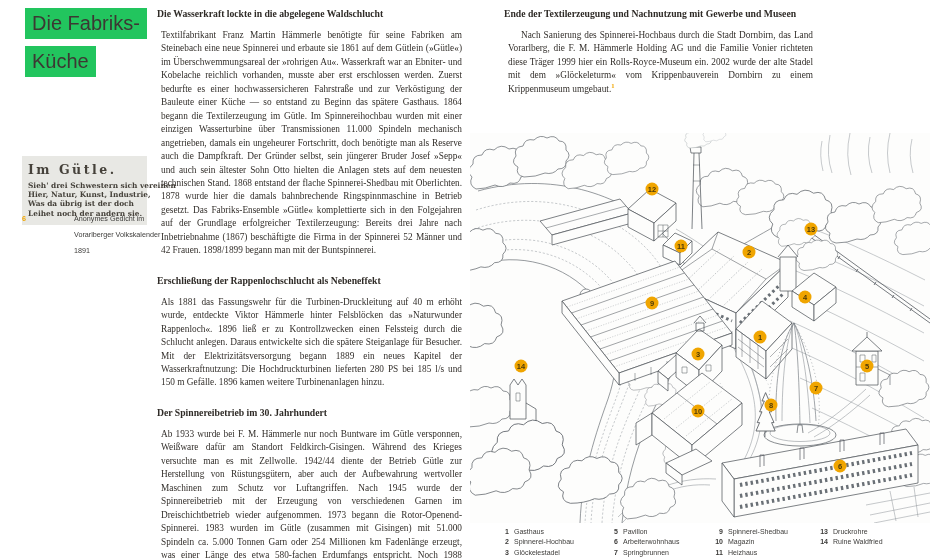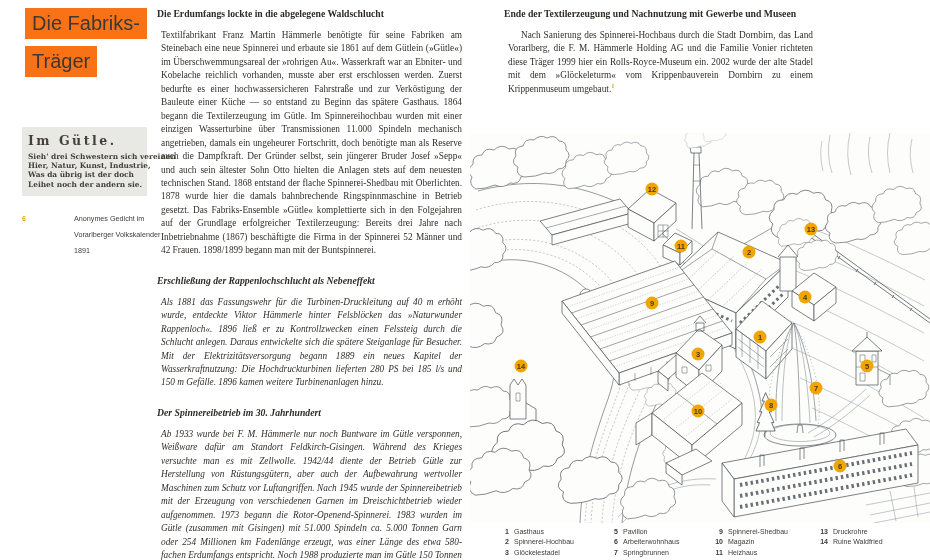--- a/index.html
+++ b/index.html
@@ -1,40 +1,40 @@
 <!DOCTYPE html>
 <html lang="de"><head>
 <meta charset="utf-8">
 <style>
   html,body{margin:0;padding:0;width:930px;height:560px;overflow:hidden;background:#ffffff;}
   .page{position:relative;width:930px;height:560px;background:#ffffff;
         font-family:"Liberation Serif",serif;color:#332f2b;}
 
   
   .title-block{position:absolute;left:25px;top:8px;}
-  .title-line{display:table;background:#f97316;color:#3c3833;
+  .title-line{display:table;background:#22c55e;color:#3c3833;
     font-family:"Liberation Sans",sans-serif;font-size:20px;font-weight:500;
     line-height:1;padding:5px 7px 6px 7px;margin-bottom:7px;}
-  .poem-box{position:absolute;left:22px;top:127px;width:114px;background:#e8e8e4;
+  .poem-box{position:absolute;left:22px;top:156px;width:114px;background:#e8e8e4;
     padding:6px 5px 7px 6px;color:#45413a;}
   .poem-title{font-family:"DejaVu Serif",serif;font-weight:bold;font-size:12.5px;
     letter-spacing:2.5px;margin:0 0 4px 0;}
   .poem-line{font-family:"DejaVu Serif",serif;font-weight:bold;font-size:7.4px;
     line-height:9.2px;white-space:nowrap;}
   .poem-caption{position:absolute;left:22px;top:211px;width:130px;
     font-family:"Liberation Sans",sans-serif;font-size:7.2px;line-height:16px;color:#3d3c3a;}
   .poem-caption .cap-num{position:absolute;left:0;top:0;color:#F0A500;font-weight:bold;}
   .poem-caption .cap-text{display:block;margin-left:52px;width:96px;}
 
   
   .col-mid{position:absolute;left:157px;top:8px;width:309px;}
   .col-right{position:absolute;left:504px;top:8px;width:313px;}
   h3.sec-head{font-size:9.7px;font-weight:bold;margin:0 0 9px 0;line-height:12px;color:#2f2b27;}
   .sec{margin:0 0 0 0;}
-  .sec + .sec{margin-top:17px;font-style:italic;}
+  .sec + .sec{margin-top:17px;}
   p.body{font-size:9.3px;line-height:13.45px;text-align:justify;margin:4px;hyphens:auto;}
   p.body.indent{text-indent:13px;}
   sup.fn{color:#F0A500;font-size:6.5px;font-weight:bold;vertical-align:super;line-height:0;}
 
   
   .illustration{position:absolute;left:470px;top:133px;width:460px;height:390px;background:#fdfdfc;}
   .illustration svg{position:absolute;left:0;top:0;}
   .map-marker{position:absolute;width:13px;height:13px;border-radius:50%;background:#F0A500;
     color:#4c3a08;font:bold 7.5px/13px "Liberation Sans",sans-serif;text-align:center;
     transform:translate(-50%,-50%);}
@@ -47,39 +47,39 @@
   .legend-item{height:10.4px;line-height:10.4px;white-space:nowrap;}
   .legend-item .num{display:inline-block;width:12px;text-align:right;font-weight:bold;margin-right:5px;}
 </style>
 </head>
 <body>
 
 <div class="page">
 
   <div class="title-block">
     <div class="title-line">Die Fabriks-</div>
-    <div class="title-line">Träger</div>
+    <div class="title-line">Küche</div>
   </div>
 
   <div class="poem-box">
     <div class="poem-title">Im Gütle.</div>
     <div class="poem-line">Sieh' drei Schwestern sich vereinen</div>
     <div class="poem-line">Hier, Natur, Kunst, Industrie,</div>
     <div class="poem-line">Was da übrig ist der doch</div>
     <div class="poem-line">Leihet noch der andern sie.</div>
   </div>
 
   <div class="poem-caption">
     <span class="cap-num">6</span>
     <span class="cap-text">Anonymes Gedicht im Vorarlberger Volkskalender 1891</span>
   </div>
 
   <div class="col-mid">
     <div class="sec">
-      <h3 class="sec-head">Die Erdumfangs lockte in die abgelegene Waldschlucht</h3>
+      <h3 class="sec-head">Die Wasserkraft lockte in die abgelegene Waldschlucht</h3>
       <p class="body">Textilfabrikant Franz Martin Hämmerle benötigte für seine Fabriken am Steinebach eine neue Spinnerei und erbaute sie 1861 auf dem Gütlein (»Gütle«) im Überschwemmungsareal der »rohrigen Au«. Wasserkraft war an Ebniter- und Kobelache reichlich vorhanden, musste aber erst erschlossen werden. Zuerst bedurfte es einer hochwassersicheren Fahrstraße und zur Verköstigung der Bauleute einer Küche — so entstand zu Beginn das spätere Gasthaus. 1864 begann die Textilerzeugung im Gütle. Im Spinnereihochbau wurden mit einer einzigen Wasserturbine über Transmissionen 11.000 Spindeln mechanisch angetrieben, damals ein ungeheurer Fortschritt, doch benötigte man als Reserve auch die Dampfkraft. Der Gründer selbst, sein jüngerer Bruder Josef »Sepp« und auch sein ältester Sohn Otto hielten die Anlagen stets auf dem neuesten technischen Stand. 1868 entstand der flache Spinnerei-Shedbau mit Oberlichten. 1878 wurde hier die damals bahnbrechende Ringspinnmaschine in Betrieb gesetzt. Das Fabriks-Ensemble »Gütle« komplettierte sich in den Folgejahren auf der Grundlage erfolgreicher Textilerzeugung: Bereits drei Jahre nach Inbetriebnahme (1867) beschäftigte die Firma in der Spinnerei 52 Männer und 42 Frauen. 1898/1899 begann man mit der Buntspinnerei.</p>
     </div>
     <div class="sec">
       <h3 class="sec-head">Erschließung der Rappenlochschlucht als Nebeneffekt</h3>
       <p class="body">Als 1881 das Fassungswehr für die Turbinen-Druckleitung auf 40 m erhöht wurde, entdeckte Viktor Hämmerle hinter Felsblöcken das »Naturwunder Rappenloch«. 1896 ließ er zu Kontrollzwecken einen Felssteig durch die Schlucht anlegen. Daraus entwickelte sich die spätere Steiganlage für Besucher. Mit der Elektrizitätsversorgung begann 1889 ein neues Kapitel der Wasserkraftnutzung: Die Hochdruckturbinen lieferten 280 PS bei 185 l/s und 150 m Gefälle. 1896 kamen weitere Turbinenanlagen hinzu.</p>
     </div>
     <div class="sec">
       <h3 class="sec-head">Der Spinnereibetrieb im 30. Jahrhundert</h3>
       <p class="body">Ab 1933 wurde bei F. M. Hämmerle nur noch Buntware im Gütle versponnen, Weißware dafür am Standort Feldkirch-Gisingen. Während des Krieges versuchte man es mit Zellwolle. 1942/44 diente der Betrieb Gütle zur Herstellung von Rüstungsgütern, aber auch der Aufbewahrung wertvoller Maschinen zum Schutz vor Luftangriffen. Nach 1945 wurde der Spinnereibetrieb mit der Erzeugung von verschiedenen Garnen im Dreischichtbetrieb wieder aufgenommen. 1973 begann die Rotor-Openend-Spinnerei. 1983 wurden im Gütle (zusammen mit Gisingen) mit 51.000 Spindeln ca. 5.000 Tonnen Garn oder 254 Millionen km Fadenlänge erzeugt, was einer Länge des etwa 580-fachen Erdumfangs entspricht. Noch 1988 produzierte man im Gütle 150 Tonnen Garn pro Monat mit 102 Beschäftigten.</p>
     </div>

